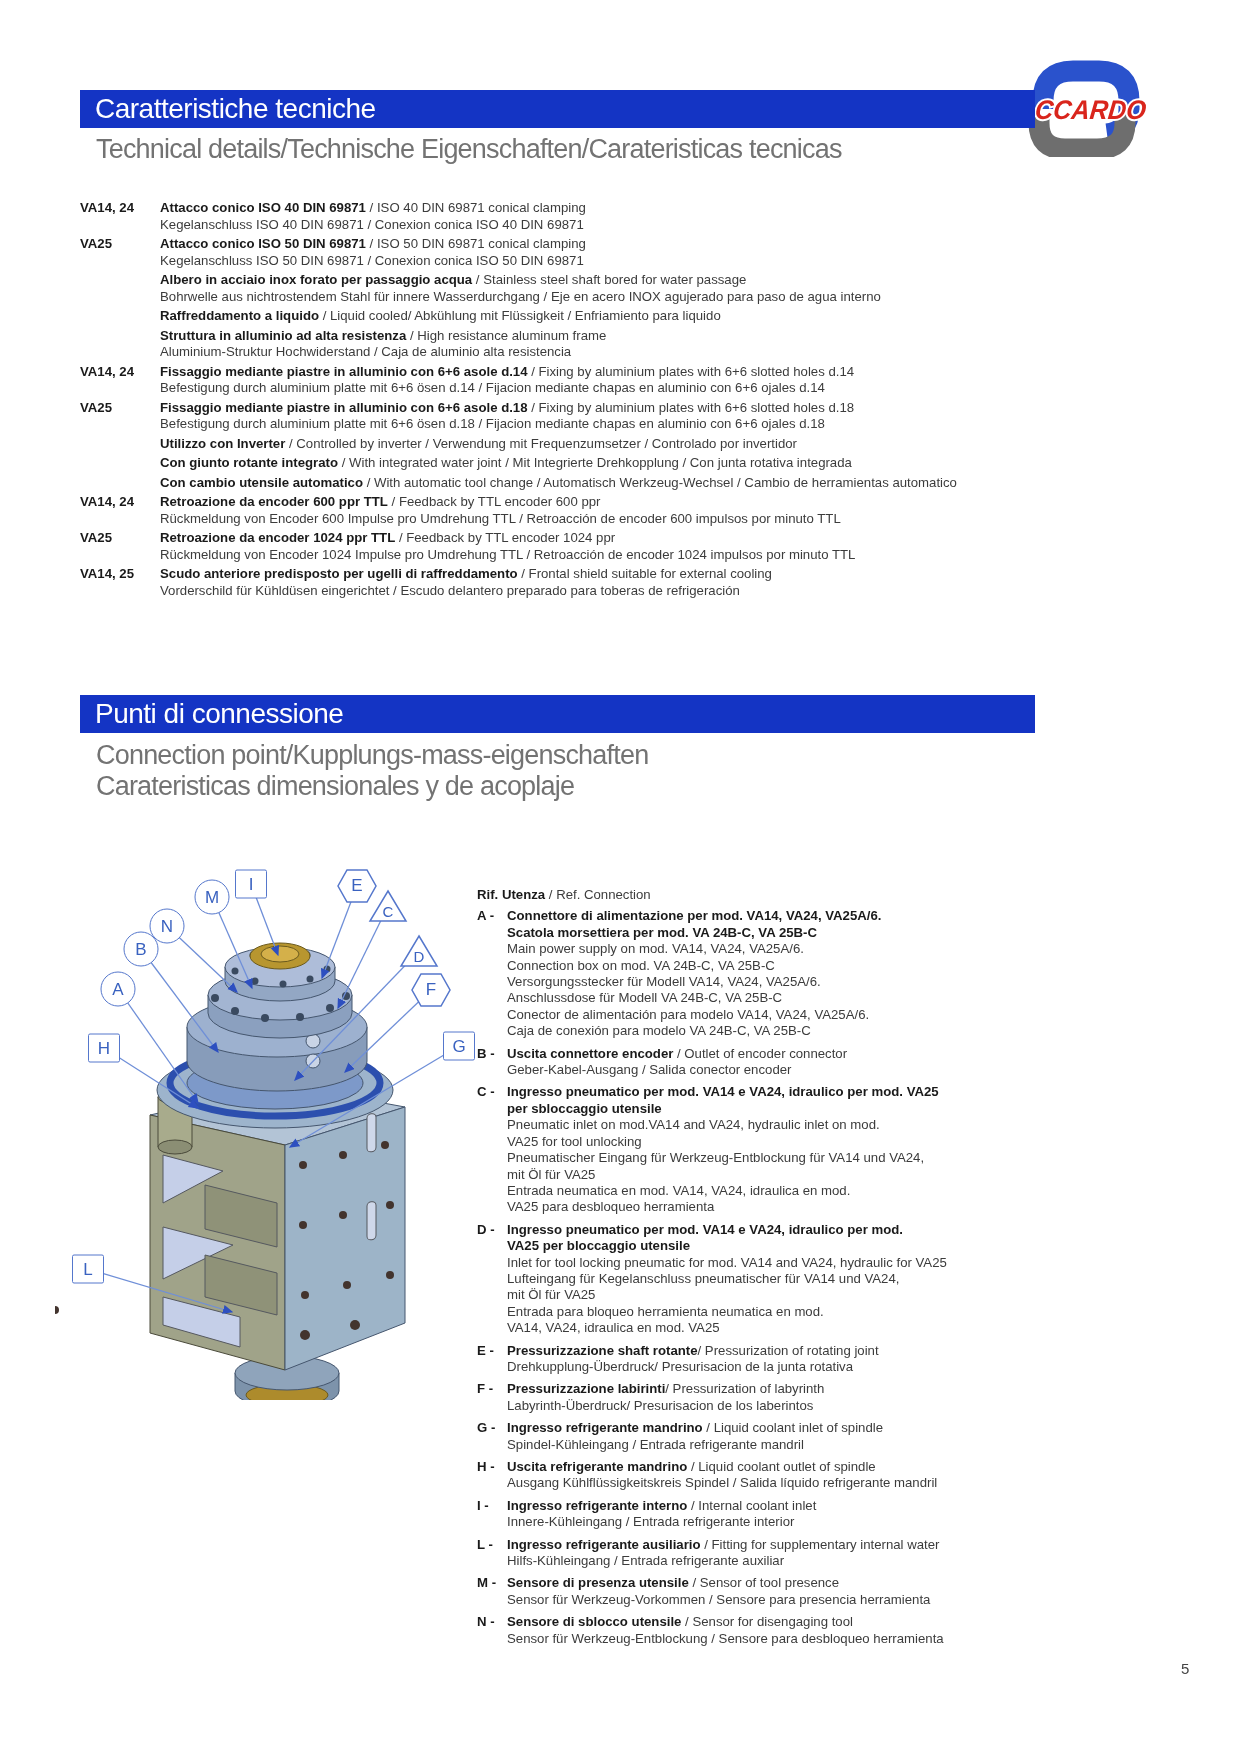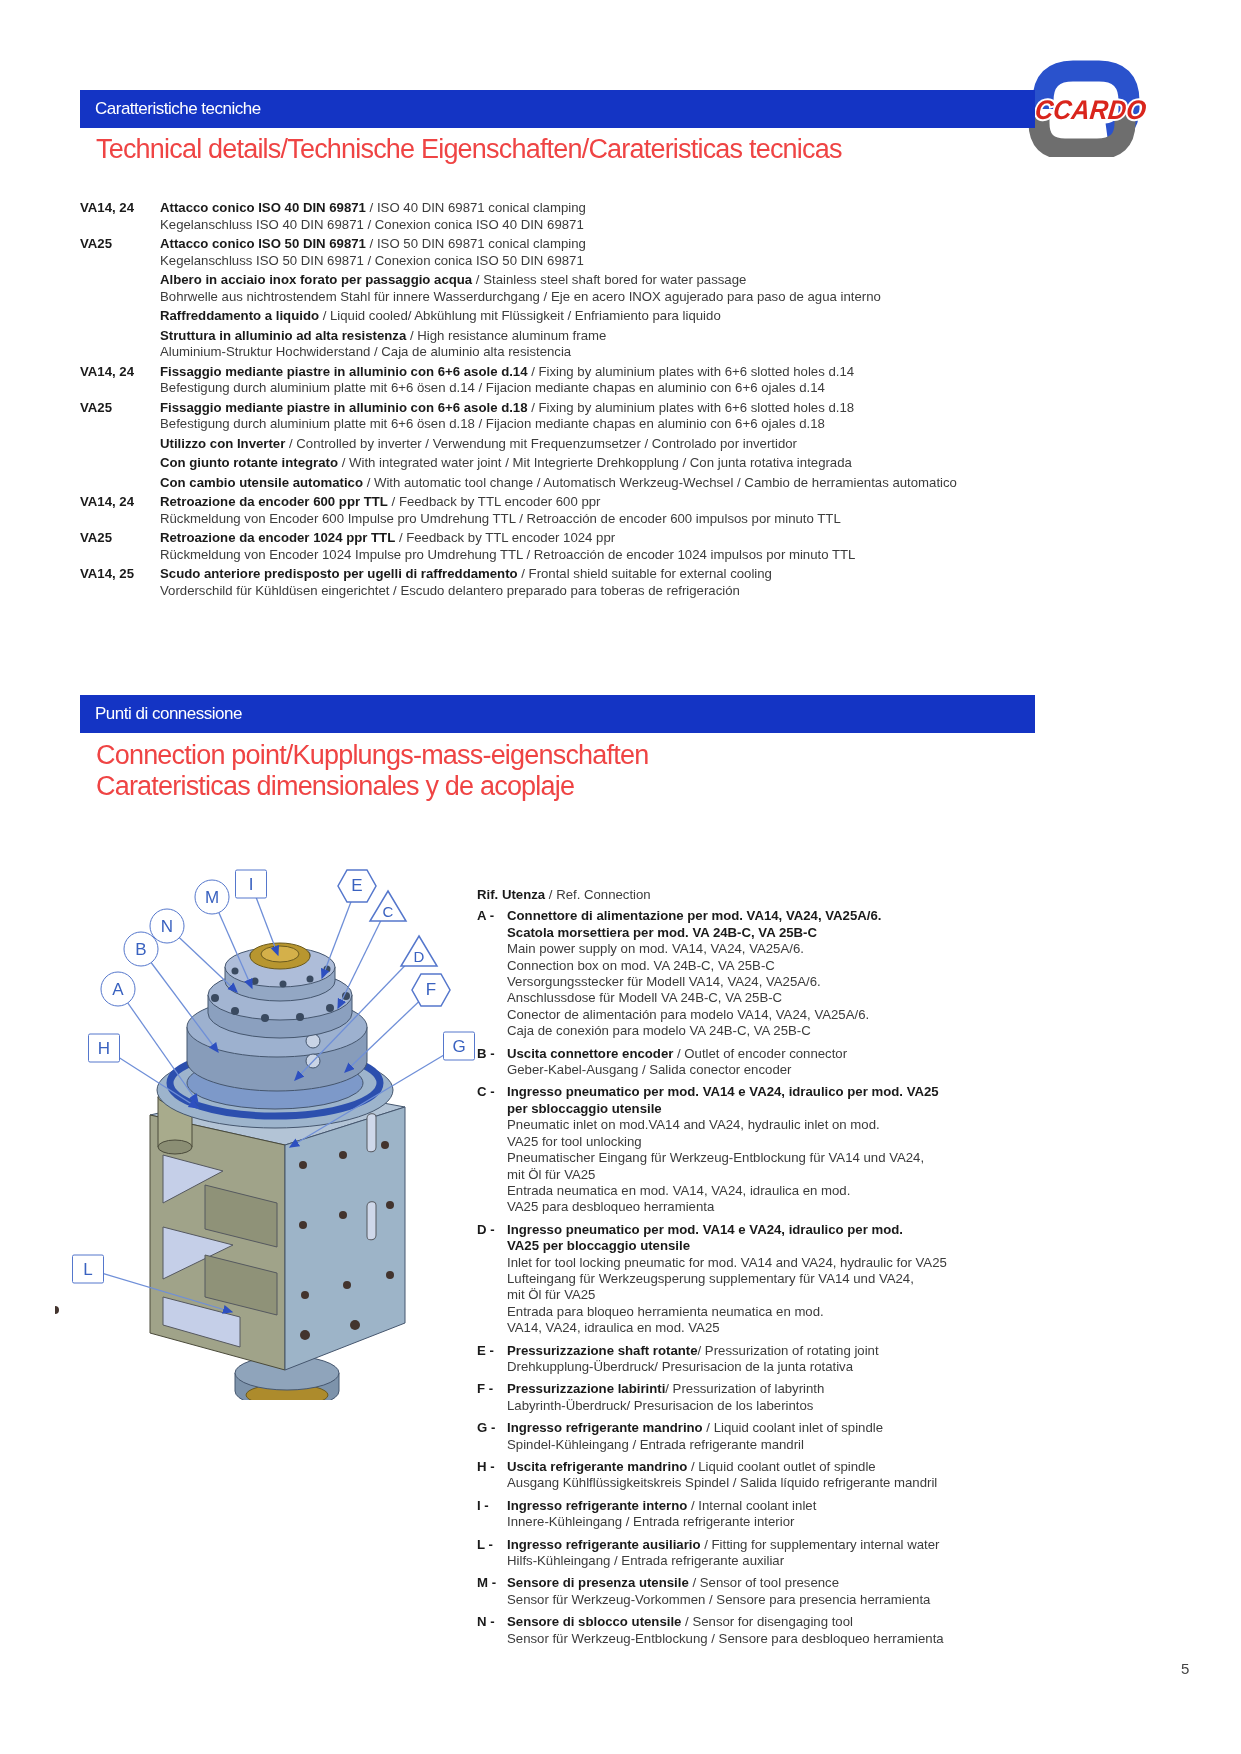--- a/index.html
+++ b/index.html
@@ -2,22 +2,22 @@
 <html><head>
 <meta charset="utf-8">
 <style>
   html,body{margin:0;padding:0;background:#e8e8e8;}
   #page{position:relative;width:1241px;height:1754px;background:#ffffff;margin:0 auto;
         font-family:"Liberation Sans", sans-serif;color:#3c3c3c;overflow:hidden;}
 
   
   .bar{position:absolute;left:80px;width:955px;height:38px;background:#1434c4;
        display:flex;align-items:center;}
-  .bar .bar-text{color:#ffffff;font-size:17px;letter-spacing:-0.5px;padding-left:15px;}
-  .subtitle{position:absolute;left:96px;color:#ef4444;font-size:27px;letter-spacing:-0.8px;line-height:31px;}
+  .bar .bar-text{color:#ffffff;font-size:28px;letter-spacing:-0.5px;padding-left:15px;}
+  .subtitle{position:absolute;left:96px;color:#737373;font-size:27px;letter-spacing:-0.8px;line-height:31px;}
 
   
   #logo{position:absolute;left:1003px;top:55px;width:152px;height:102px;}
 
   
   #tech-rows{position:absolute;left:80px;top:200px;width:1100px;font-size:13.2px;line-height:16.5px;}
   .tech-row{display:flex;margin-bottom:3px;}
   .tech-row .model{width:80px;flex:none;font-weight:bold;color:#1a1a1a;}
   .line{white-space:nowrap;}
   .line b{color:#1a1a1a;}
@@ -332,21 +332,21 @@
             <div class="line">Entrada neumatica en mod. VA14, VA24, idraulica en mod.</div>
             <div class="line">VA25 para desbloqueo herramienta</div>
           </div>
         </div>
         <div class="conn-item">
           <span class="key">D -</span>
           <div class="row-body">
             <div class="line"><b>Ingresso pneumatico per mod. VA14 e VA24, idraulico per mod.</b></div>
             <div class="line"><b>VA25 per bloccaggio utensile</b></div>
             <div class="line">Inlet for tool locking pneumatic for mod. VA14 and VA24, hydraulic for VA25</div>
-            <div class="line">Lufteingang für Werkzeugsperung supplementary für VA14 und VA24,</div>
+            <div class="line">Lufteingang für Kegelanschluss pneumatischer für VA14 und VA24,</div>
             <div class="line">mit Öl für VA25</div>
             <div class="line">Entrada para bloqueo herramienta neumatica en mod.</div>
             <div class="line">VA14, VA24, idraulica en mod. VA25</div>
           </div>
         </div>
         <div class="conn-item">
           <span class="key">E -</span>
           <div class="row-body">
             <div class="line"><b>Pressurizzazione shaft rotante</b>/ Pressurization of rotating joint</div>
             <div class="line">Drehkupplung-Überdruck/ Presurisacion de la junta rotativa</div>

